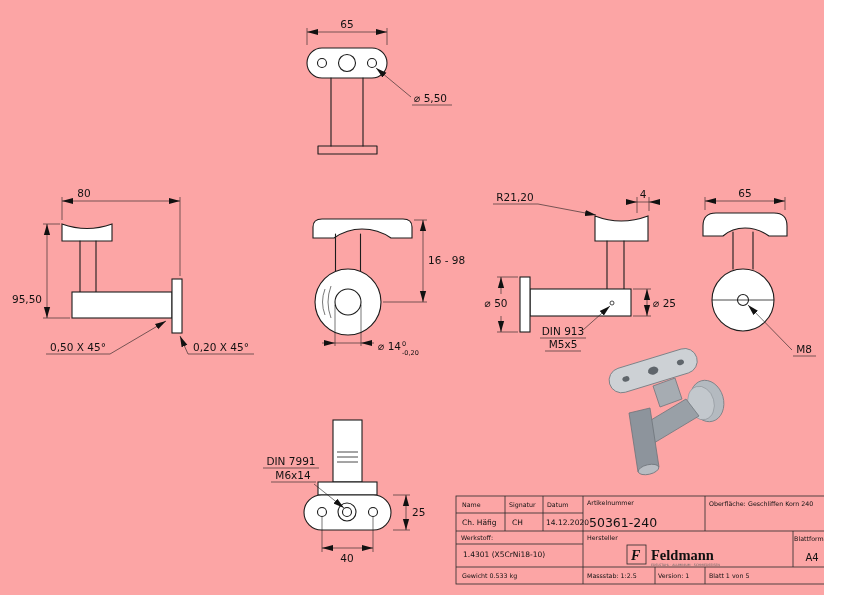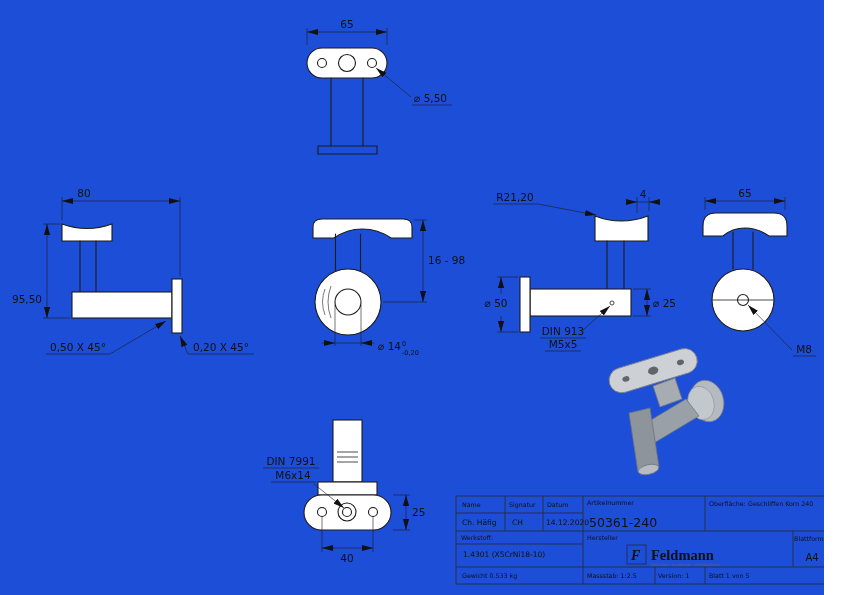--- a/index.html
+++ b/index.html
@@ -1,16 +1,16 @@
 <!DOCTYPE html>
 <html><head>
 <meta charset="utf-8">
 <style>
   html,body{margin:0;padding:0;background:#fff;}
-  #sheet{position:relative;width:824px;height:595px;background:#1d4ed8;font-family:"DejaVu Sans",sans-serif;overflow:hidden;}
+  #sheet{position:relative;width:824px;height:595px;background:#fca5a5;font-family:"DejaVu Sans",sans-serif;overflow:hidden;}
   svg{position:absolute;left:0;top:0;}
   .part{fill:none;stroke:#1c1c1c;stroke-width:1.1;stroke-linejoin:round;stroke-linecap:round;}
   .pfill{fill:#ffffff;stroke:#1c1c1c;stroke-width:1.1;}
   .dim{fill:none;stroke:#1c1c1c;stroke-width:0.6;}
   .thin{fill:none;stroke:#1c1c1c;stroke-width:0.8;}
   .tbl{fill:none;stroke:#2a2a2a;stroke-width:0.8;}
   text{fill:#111;font-family:"DejaVu Sans",sans-serif;}
   .dt{font-size:10.5px;}
   .tol{font-size:6.5px;}
   .lab{font-size:6.3px;}

